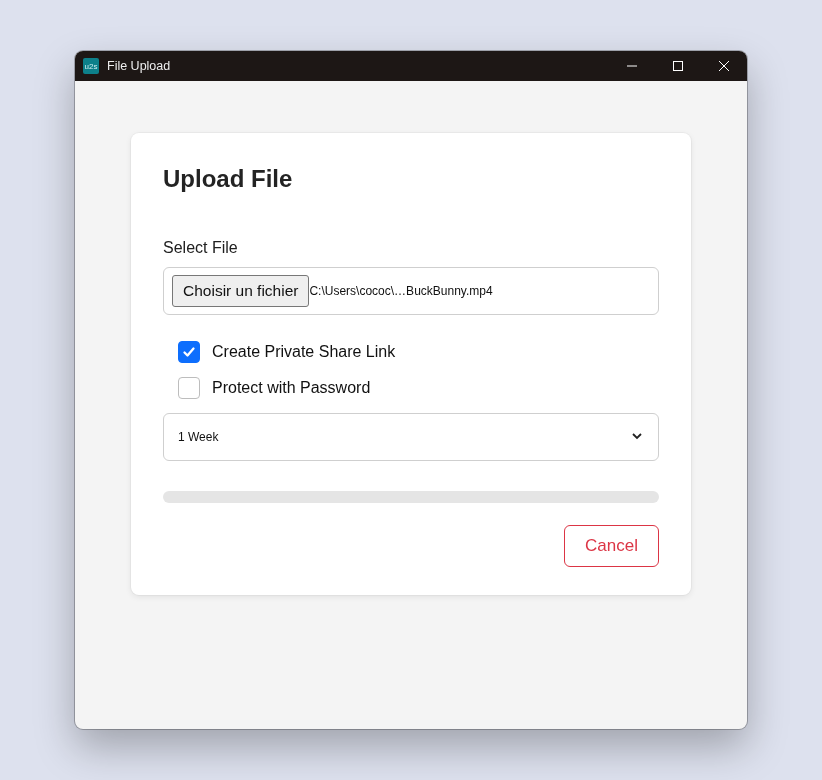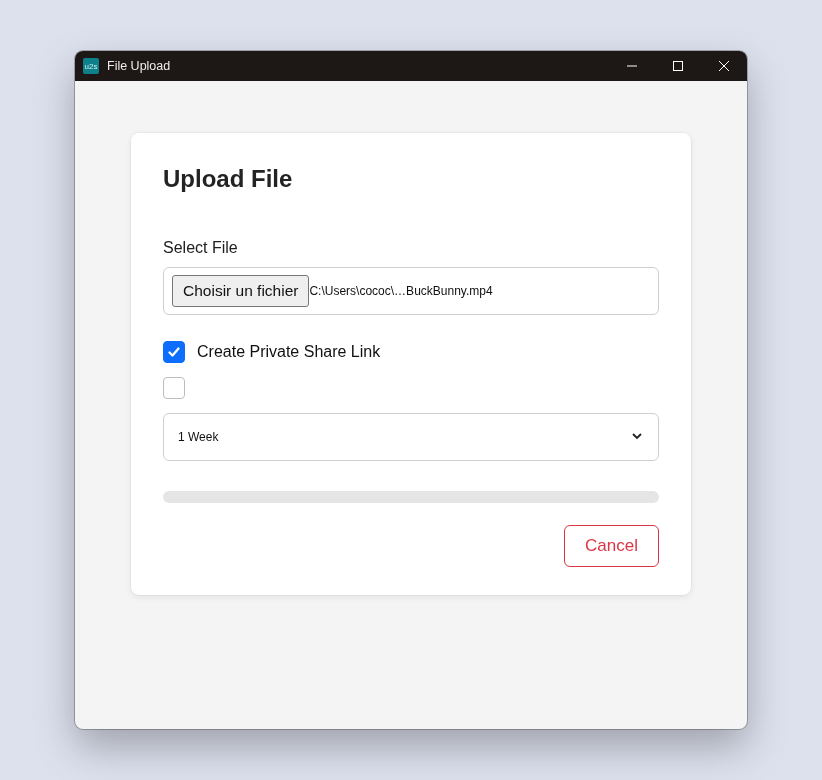--- a/index.html
+++ b/index.html
@@ -104,20 +104,21 @@
     font-size: 12px;
     color: #111;
     white-space: nowrap;
     overflow: hidden;
   }
   .check-row {
     display: flex;
     align-items: center;
     gap: 12px;
     margin-bottom: 14px;
+    margin-left: 15px;
   }
   .checkbox {
     width: 22px; height: 22px;
     border: 1.5px solid #bdbdbd;
     border-radius: 4px;
     display: flex; align-items: center; justify-content: center;
     background: #fff;
     cursor: pointer;
   }
   .checkbox.checked {
@@ -220,20 +221,21 @@
               <polyline points="2.5,7.5 5.5,10.5 11.5,3.5" fill="none" stroke="#fff" stroke-width="2.3" stroke-linecap="round" stroke-linejoin="round"></polyline>
             </svg>
         </div>
         <span class="check-label">Create Private Share Link</span>
       </div>
 
       <div class="check-row">
         <div class="checkbox">
           
         </div>
+        <span class="check-label">Protect with Password</span>
       </div>
 
       <div class="select">
         <span>1 Week</span>
         <span class="caret">
           <svg width="14" height="14" viewBox="0 0 14 14">
               <polyline points="3,5 7,9 11,5" fill="none" stroke="#222" stroke-width="1.8"></polyline>
             </svg>
         </span>
       </div>

